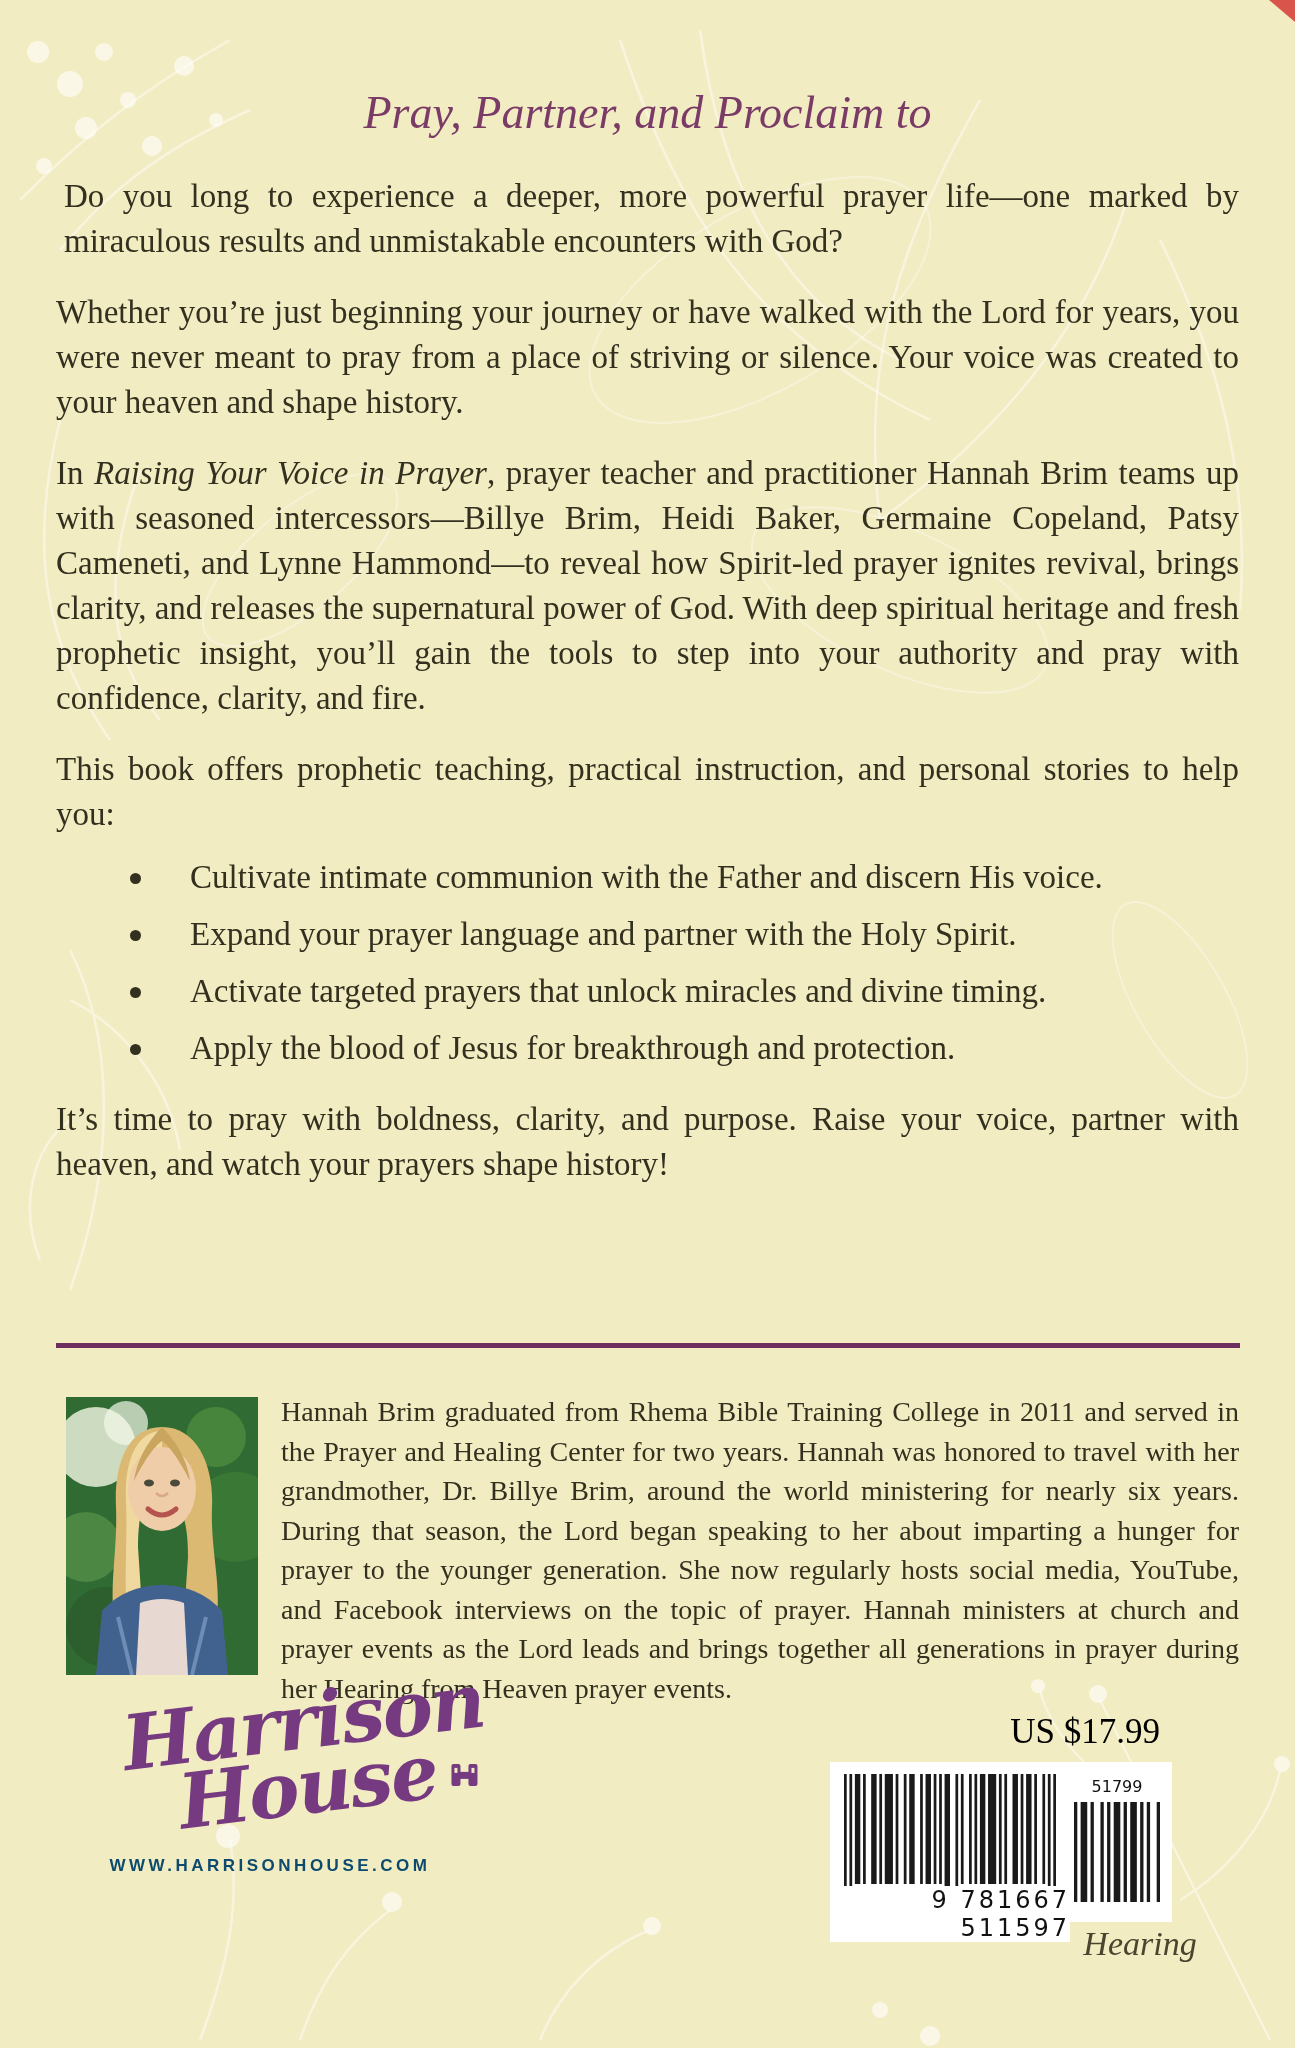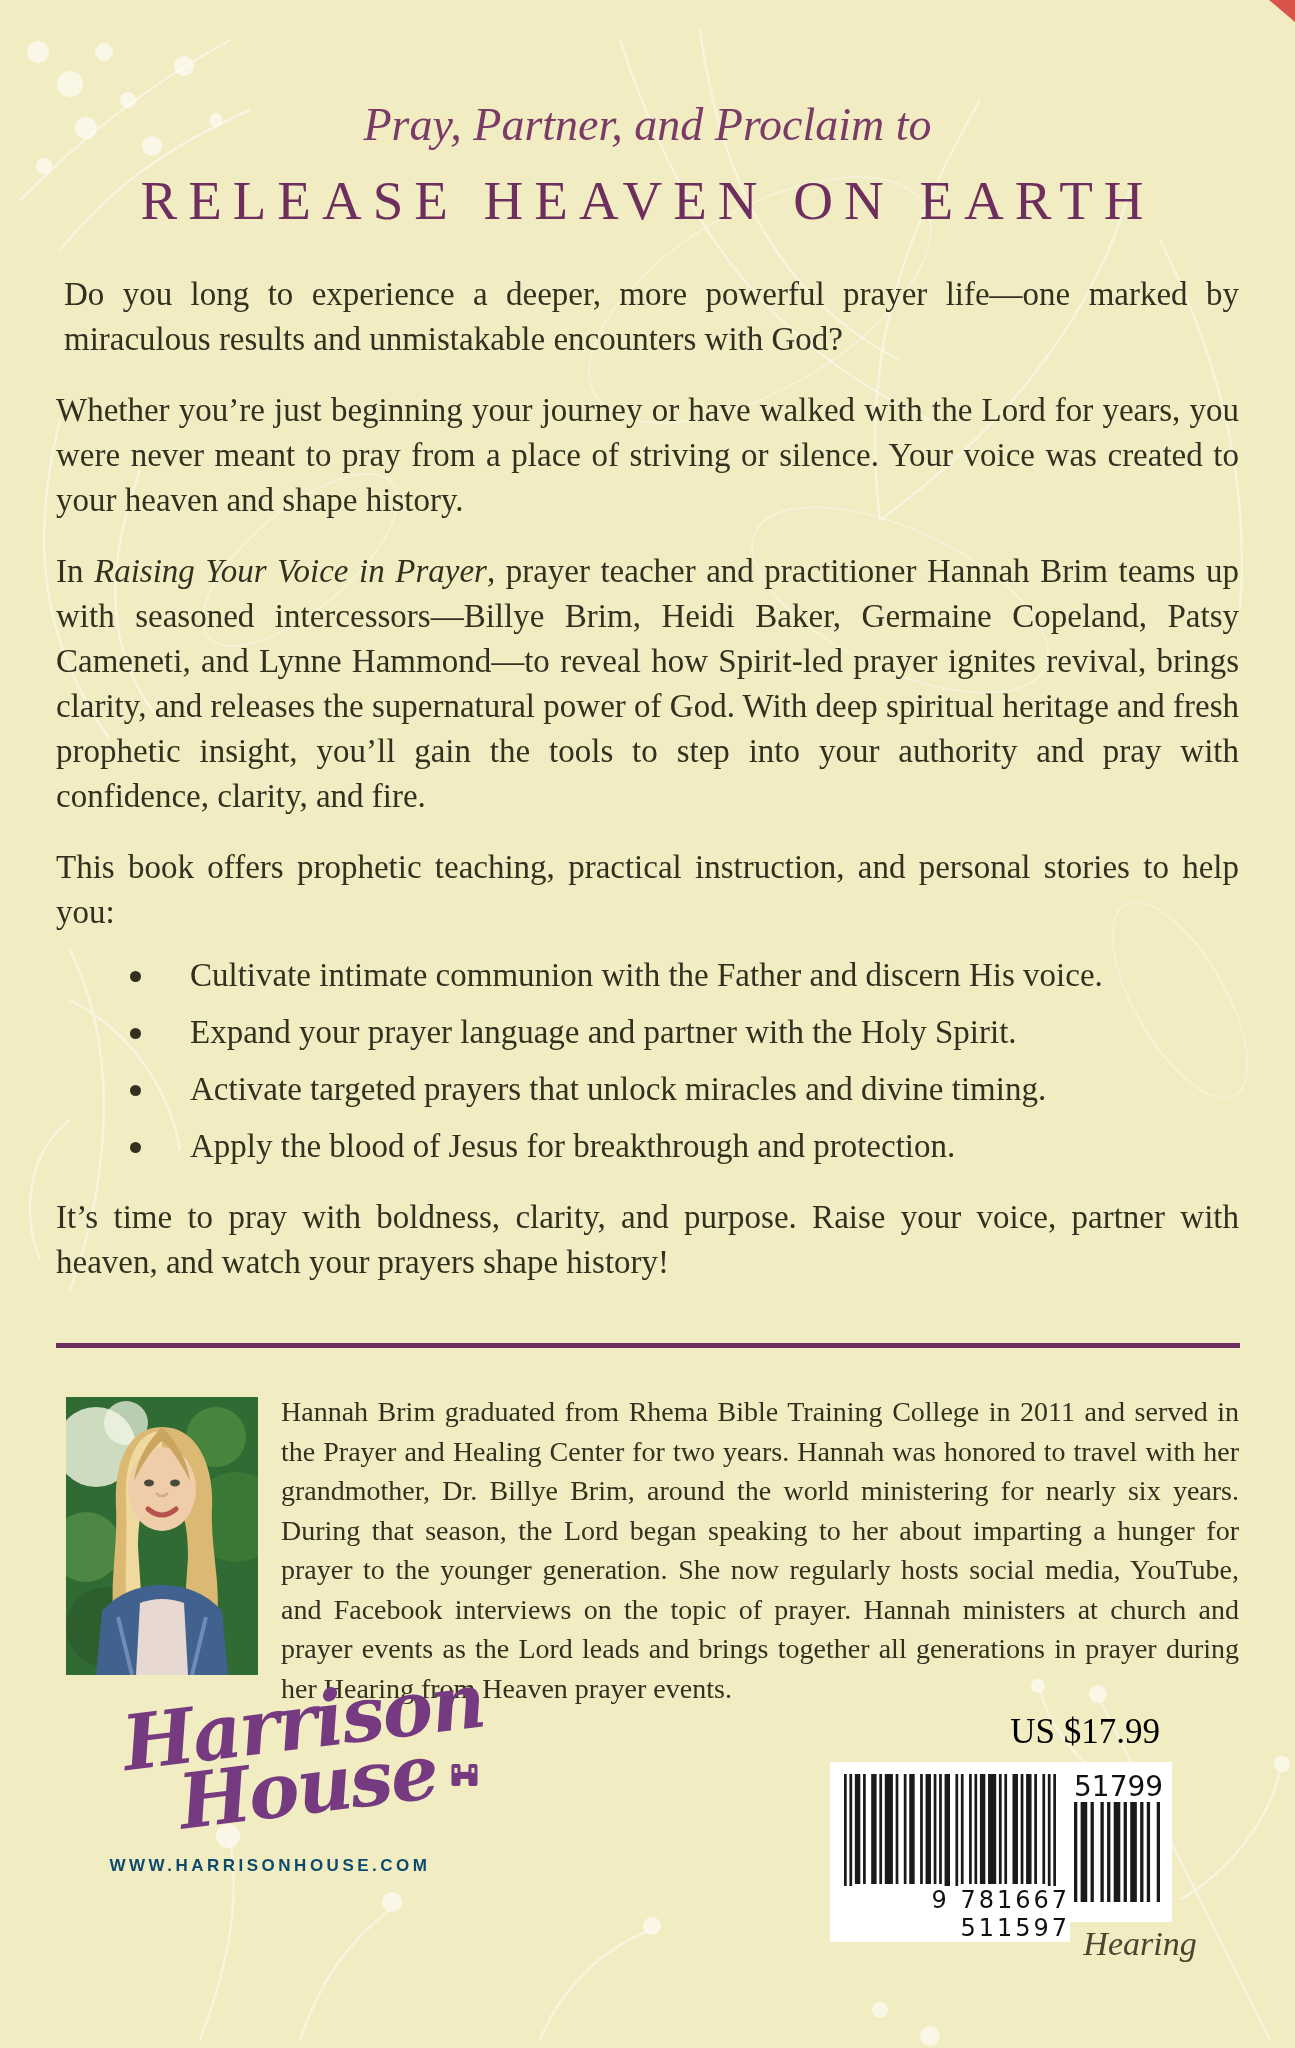--- a/index.html
+++ b/index.html
@@ -12,21 +12,21 @@
     color:#33301f;
   }
   .bg-art{position:absolute;left:0;top:0;pointer-events:none;}
   .corner-accent{
     position:absolute;right:0;top:0;width:0;height:0;
     border-top:22px solid #d9544a;border-left:26px solid transparent;
   }
   .content{position:absolute;left:0;top:0;width:1295px;padding:86px 56px 0;box-sizing:border-box;}
   .tagline{
     text-align:center;font-style:italic;font-size:46px;line-height:54px;
-    color:#7a3b66;margin:12px;
+    color:#7a3b66;margin:0;
   }
   .headline{
     text-align:center;font-size:55px;line-height:74px;letter-spacing:11px;
     color:#6f2f5e;margin:6px 0 0;font-weight:normal;
   }
   .content p.body{
     font-size:33px;line-height:45px;text-align:justify;margin:26px 0 0;
   }
   .content p.first{margin-top:34px;margin-left:8px;}
   .content em{font-style:italic;}
@@ -70,21 +70,21 @@
     position:absolute;left:830px;top:1762px;width:342px;height:160px;background:#ffffff;
   }
   .main-code{position:absolute;left:14px;top:12px;}
   .isbn-digits{
     position:absolute;left:0px;top:124px;width:240px;text-align:right;
     font-family:"DejaVu Sans", sans-serif;font-size:24px;letter-spacing:3px;color:#111;
     background:#fff;
   }
   .supp{position:absolute;left:244px;top:12px;width:86px;}
   .supp-num{
-    text-align:center;font-family:"DejaVu Sans", sans-serif;font-size:28px;color:#111;
+    text-align:center;font-family:"DejaVu Sans", sans-serif;font-size:16px;color:#111;
     line-height:26px;
   }
   .supp-code{display:block;margin-top:2px;}
   .category{
     position:absolute;left:1050px;top:1925px;width:180px;text-align:center;
     font-style:italic;font-size:34px;color:#4b442e;
   }
   svg rect.bar{fill:#1a1a1a;}
 </style>
 </head>
@@ -129,21 +129,20 @@
       <ellipse cx="900" cy="600" rx="160" ry="70" transform="rotate(25 900 600)"></ellipse>
       <ellipse cx="300" cy="560" rx="120" ry="50" transform="rotate(-40 300 560)"></ellipse>
       <ellipse cx="1180" cy="1000" rx="110" ry="45" transform="rotate(60 1180 1000)"></ellipse>
     </g>
   </svg>
 
   <span class="corner-accent"></span>
 
   <div class="content">
     <div class="tagline">Pray, Partner, and Proclaim to</div>
-    <h1 class="headline">RELEASE HEAVEN ON EARTH</h1>
 
     <p class="body first">Do you long to experience a deeper, more powerful prayer life—one marked by miraculous results and unmistakable encounters with God?</p>
     <p class="body">Whether you’re just beginning your journey or have walked with the Lord for years, you were never meant to pray from a place of striving or silence. Your voice was created to your heaven and shape history.</p>
     <p class="body"><span>In </span><em>Raising Your Voice in Prayer</em><span>, prayer teacher and practitioner Hannah Brim teams up with seasoned intercessors—Billye Brim, Heidi Baker, Germaine Copeland, Patsy Cameneti, and Lynne Hammond—to reveal how Spirit-led prayer ignites revival, brings clarity, and releases the supernatural power of God. With deep spiritual heritage and fresh prophetic insight, you’ll gain the tools to step into your authority and pray with confidence, clarity, and fire.</span></p>
     <p class="body">This book offers prophetic teaching, practical instruction, and personal stories to help you:</p>
 
     <ul class="benefits">
       <li><span class="dot"></span><span>Cultivate intimate communion with the Father and discern His voice.</span></li>
       <li><span class="dot"></span><span>Expand your prayer language and partner with the Holy Spirit.</span></li>
       <li><span class="dot"></span><span>Activate targeted prayers that unlock miracles and divine timing.</span></li>

